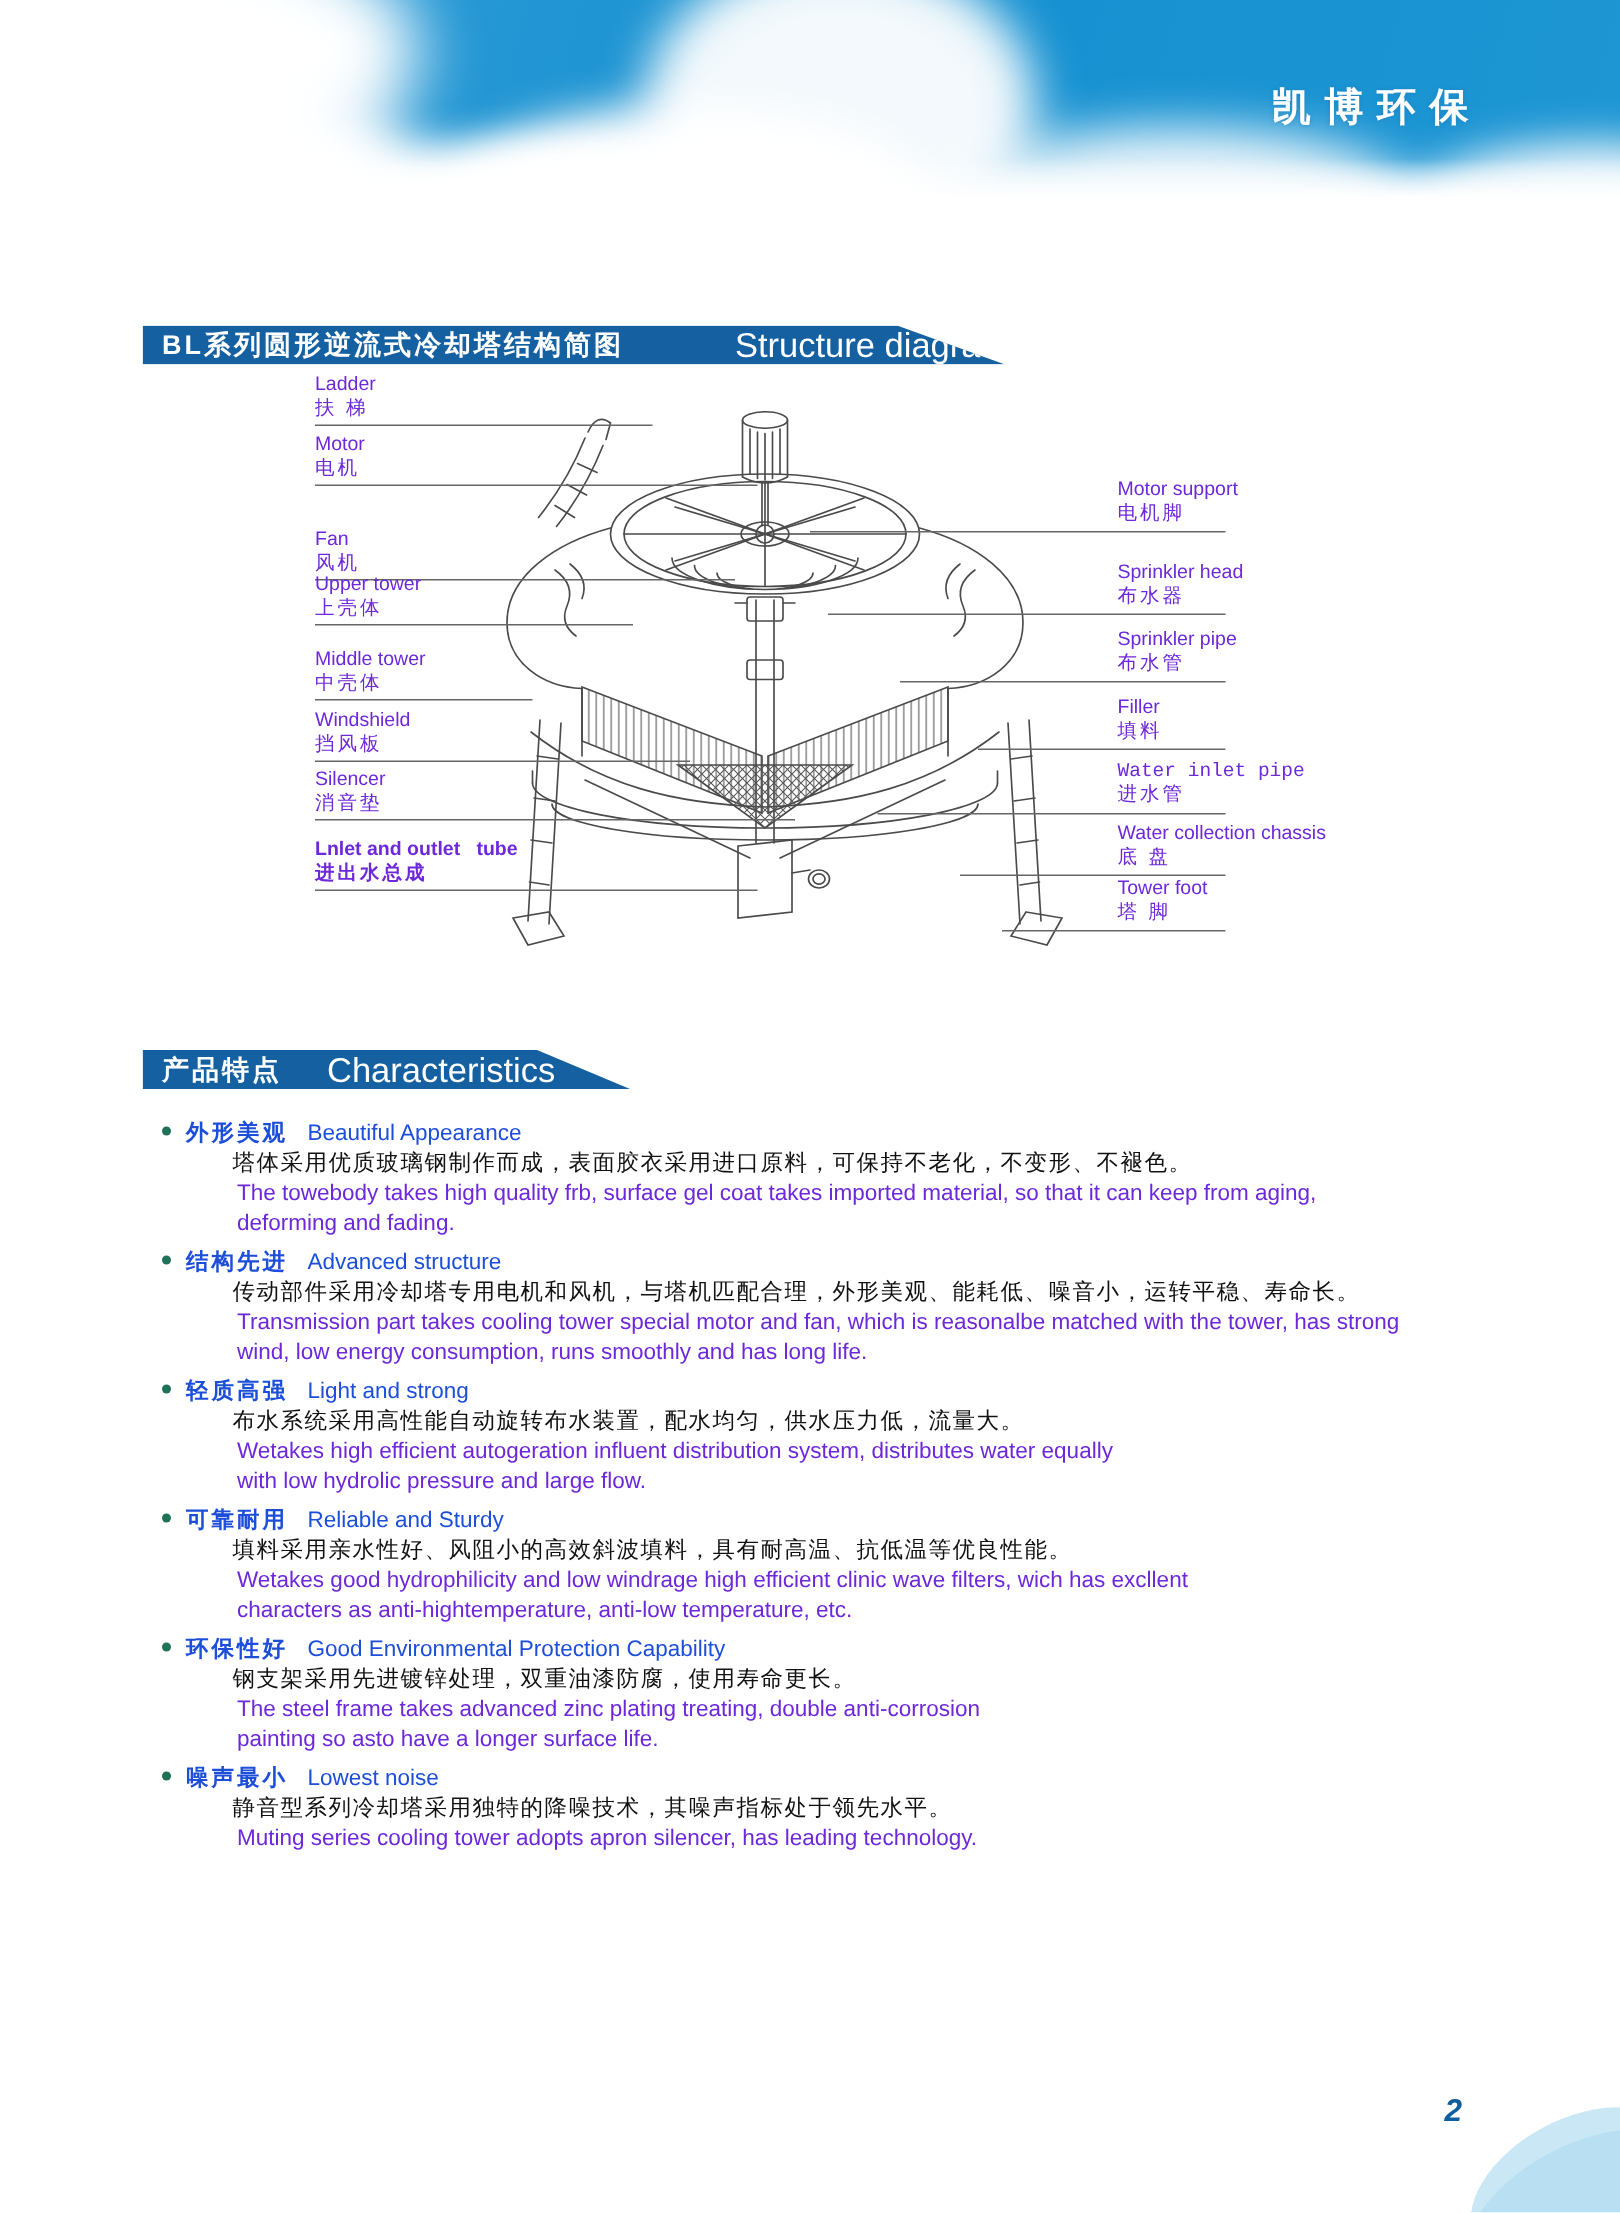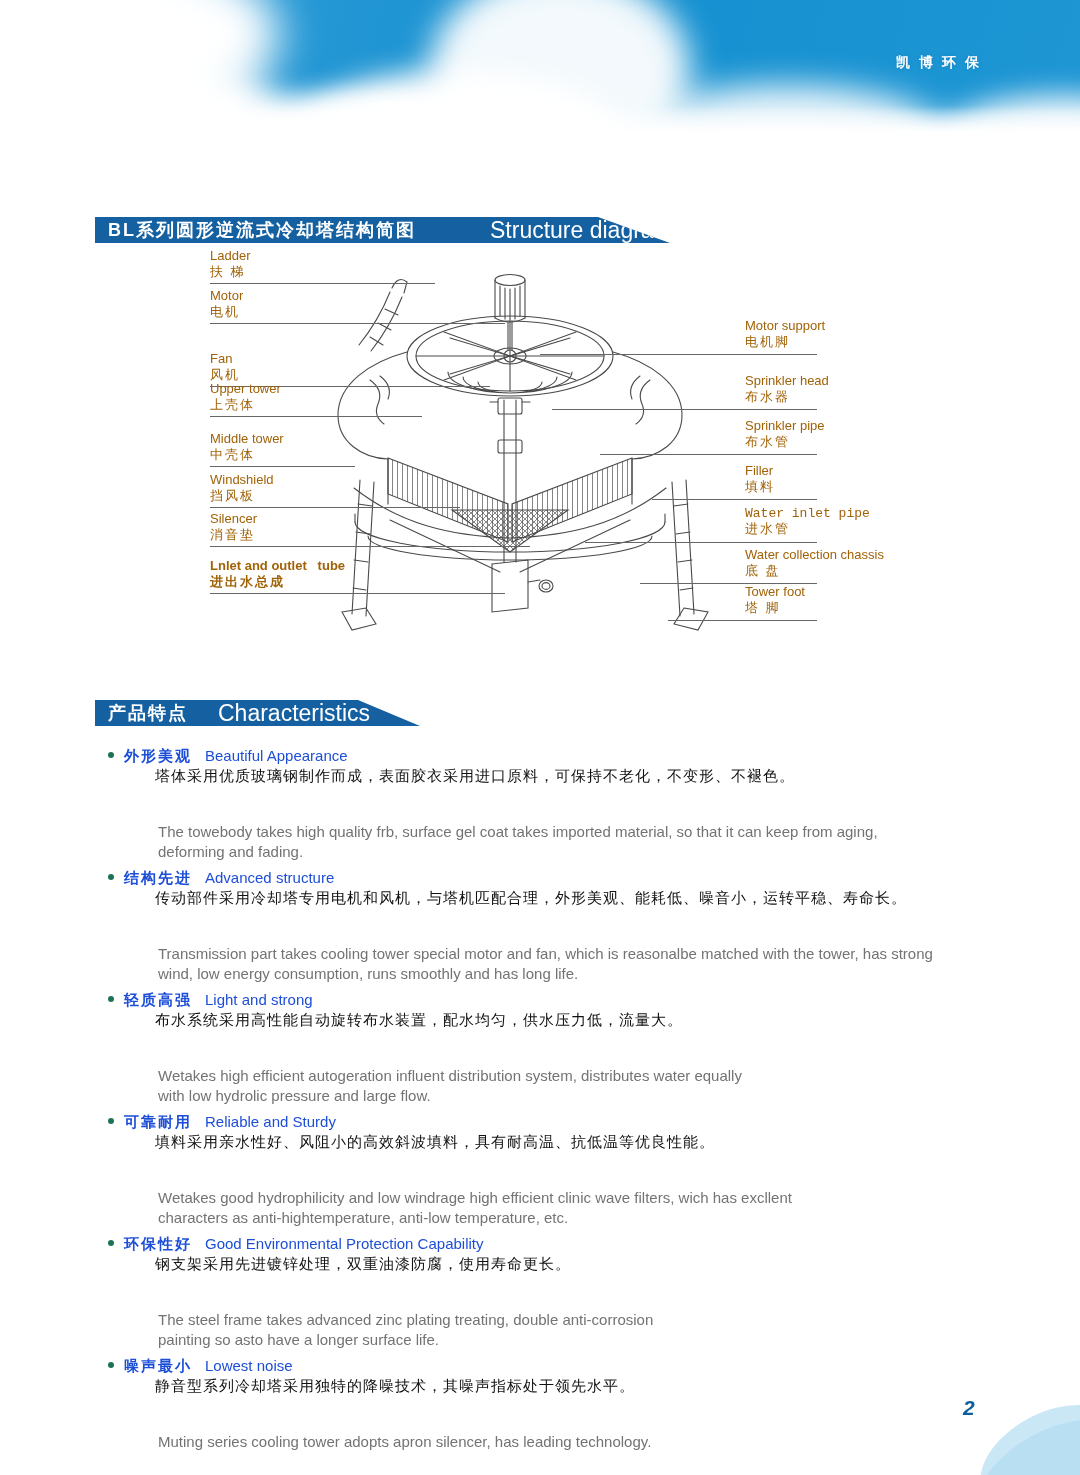--- a/index.html
+++ b/index.html
@@ -12,33 +12,33 @@
   .cloud { position:absolute; background:#fff; border-radius:50%; filter:blur(14px); }
   .c1 { left:-140px; top:-60px; width:420px; height:190px; filter:blur(22px); }
   .c2 { left:-60px;  top:40px;  width:330px; height:140px; filter:blur(18px); }
   .c3 { left:430px;  top:-30px; width:260px; height:200px; filter:blur(16px); opacity:.95; }
   .c4 { left:300px;  top:70px;  width:320px; height:120px; }
   .c5 { left:620px;  top:85px;  width:330px; height:110px; filter:blur(16px); opacity:.9; }
   .c6 { left:930px;  top:95px;  width:260px; height:100px; filter:blur(14px); opacity:.9; }
   .c7 { left:120px;  top:95px;  width:360px; height:110px; filter:blur(12px); }
   .skyfade { position:absolute; left:0; bottom:0; width:100%; height:26px;
              background:linear-gradient(180deg, rgba(255,255,255,0) 0%, #fff 100%); }
-  .brand { position:absolute; right:92px; top:54px; color:#fff; font-size:14px; font-weight:bold;
+  .brand { position:absolute; right:92px; top:54px; color:#fff; font-size:26px; font-weight:bold;
            letter-spacing:9px; text-shadow:0 0 3px rgba(30,120,180,.6); }
 
   
   .bar { position:absolute; left:95px; height:26px; background:#1460a0; color:#fff;
          display:flex; align-items:center; padding-left:13px; box-sizing:border-box; }
   .bar .bzh { font-size:18px; font-weight:bold; letter-spacing:2px; white-space:pre; }
   .bar .ben { font-size:23px; margin-left:30px; white-space:pre; }
   .bar1 { top:217px; width:575px; clip-path:polygon(0 0, calc(100% - 72px) 0, 100% 100%, 0 100%);gap:44px; }
   .bar2 { top:700px; width:325px; clip-path:polygon(0 0, calc(100% - 62px) 0, 100% 100%, 0 100%); }
 
   
-  .dlabel { position:absolute; font-size:13px; color:#a16207; line-height:16px; }
+  .dlabel { position:absolute; font-size:13px; color:#6d28d9; line-height:16px; }
   .dlabel .en { display:block; white-space:pre; }
   .dlabel .zh { display:block; letter-spacing:2px; }
   .ll { left:210px; padding-bottom:3px; border-bottom:1px solid #666; }
   .ll-0 { top:248px; width:225px; }
   .ll-1 { top:288px; width:295px; }
   .ll-2 { top:338px; width:280px;margin-top:13px; }
   .ll-3 { top:381px; width:212px; }
   .ll-4 { top:431px; width:145px; }
   .ll-5 { top:472px; width:250px; }
   .ll-6 { top:511px; width:320px; }
@@ -59,21 +59,21 @@
 
   
   .features { position:absolute; left:108px; top:746px; width:890px; }
   .feat { margin-bottom:6px; line-height:20px; font-size:15px; }
   .feat-head { color:#1d4ed8; }
   .dot { display:inline-block; width:6px; height:6px; border-radius:50%; background:#1f7257;
          margin-right:10px; vertical-align:3px; }
   .feat-head .zh { font-weight:bold; letter-spacing:2px; }
   .feat-head .en { margin-left:13px; }
   .feat-zh { margin-left:47px; letter-spacing:1px; color:#111; }
-  .feat-en { margin-left:50px; color:#737373; white-space:pre-line;margin-top:36px; }
+  .feat-en { margin-left:50px; color:#6d28d9; white-space:pre-line; }
 
   
   .pagenum { position:absolute; left:963px; top:1396px; color:#0f5f9e; font-size:21px;
              font-weight:bold; font-style:italic; }
   .swoosh1 { position:absolute; right:-45px; bottom:-28px; width:150px; height:90px;
              background:#9ed4ee; border-radius:50%; transform:rotate(-28deg); opacity:.55; }
   .swoosh2 { position:absolute; right:-60px; bottom:-50px; width:170px; height:95px;
              background:#cfeaf7; border-radius:50%; transform:rotate(-28deg); opacity:.8; }
 </style>
 </head>

